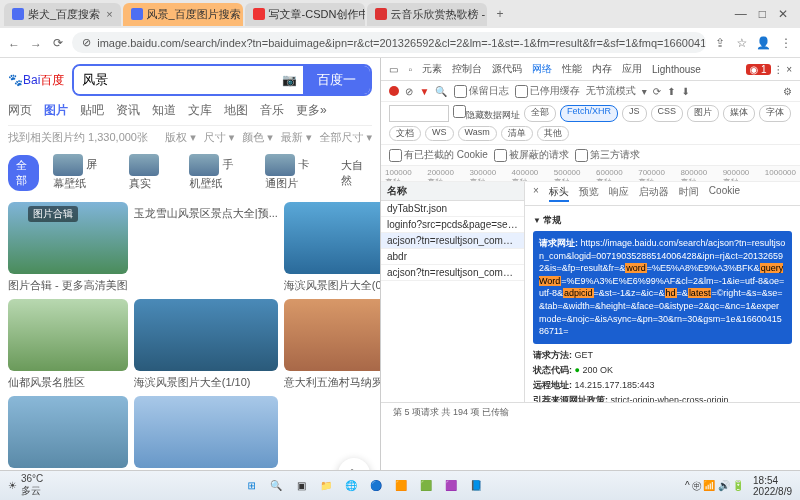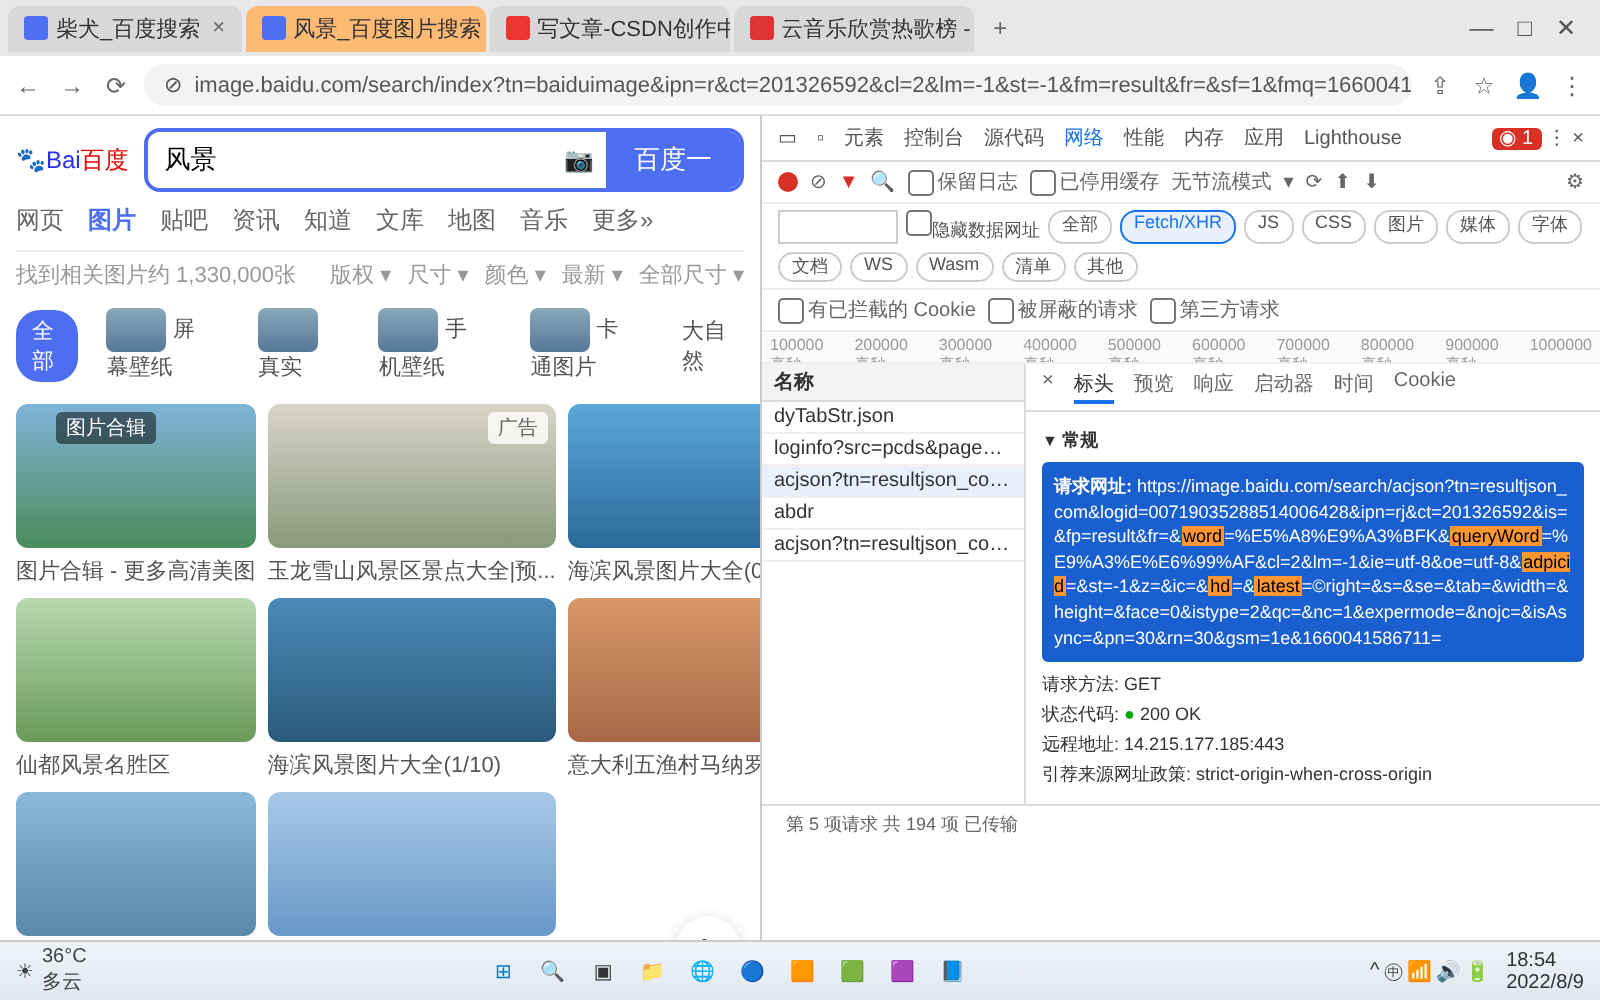--- a/index.html
+++ b/index.html
@@ -40,34 +40,34 @@
 .devtabs .on{color:#1a73e8}
 .devbar{display:flex;gap:6px;padding:3px 8px;align-items:center;border-bottom:1px solid #eee;color:#666;flex-wrap:wrap}
 .devbar .chk{display:flex;align-items:flex-end;gap:2px}
 .reccircle{width:10px;height:10px;border-radius:50%;background:#d93025}
 .filterbar{display:flex;gap:4px;padding:3px 8px;border-bottom:1px solid #eee;color:#555;flex-wrap:wrap;font-size:9px}
 .filterbar span{cursor:pointer}
 .pill{border:1px solid #ccc;border-radius:8px;padding:0 6px}
 .pill.on{background:#e8f0fe;border-color:#1a73e8;color:#1a73e8}
 .waterfall{height:16px;background:#fafafa;border-bottom:1px solid #eee;display:flex;font-size:8px;color:#999;padding:2px 4px;gap:14px;overflow:hidden}
 .netlist{display:flex;height:220px}
-.reqs{width:132px;border-right:1px solid #ddd}
+.reqs{width:144px;border-right:1px solid #ddd}
 .reqs .hdr{background:#f1f3f4;padding:2px 6px;border-bottom:1px solid #ddd;font-weight:bold}
 .reqs .row{padding:2px 6px;border-bottom:1px solid #f0f0f0;white-space:nowrap;overflow:hidden;text-overflow:ellipsis}
 .reqs .row.sel{background:#e8f0fe}
 .detail{flex:1;overflow:hidden;display:flex;flex-direction:column}
 .dtabs{display:flex;gap:10px;padding:3px 8px;border-bottom:1px solid #ddd;color:#666}
 .dtabs .on{color:#333;border-bottom:2px solid #1a73e8;padding-bottom:1px}
 .dbody{flex:1;overflow-y:auto;padding:4px 8px;font-size:9px}
 .section{color:#333;font-weight:bold;margin:4px 0}
 .section::before{content:"▼ ";font-size:8px}
 .urlbox-det{background:#1a5fd0;color:#fff;padding:6px;border-radius:3px;word-break:break-all;margin-bottom:4px;line-height:1.4}
 .hl{background:#ff9632;color:#000;padding:0 1px}
 .kv{padding:1px 0;color:#333}
-.kv b{font-weight:normal}
+.kv b{font-weight:bold}
 .status{padding:3px 12px;border-top:1px solid #ddd;color:#666;font-size:9px;display:flex;gap:10px}
 .taskbar{position:fixed;bottom:0;left:0;right:0;height:30px;background:linear-gradient(#eef3f8,#e0e8f0);display:flex;align-items:center;padding:0 8px;gap:8px;font-size:10px;border-top:1px solid #ccc}
 .weather{display:flex;align-items:center;gap:4px;color:#444}
 .tbicon{width:22px;height:22px;display:flex;align-items:center;justify-content:center;border-radius:3px}
 .tbgroup{display:flex;gap:2px;margin-left:auto;align-items:center}
 .clock{text-align:left;line-height:1.1;margin-left:6px}
 .leftrel{position:relative}
 </style>
 </head>
 <body>
@@ -156,23 +156,20 @@
         <span class="cat">大自然</span>
       </div>
     <div class="grid" id="grid">
         <div class="card">
           <div class="img" style="background:linear-gradient(#7fb4d8,#4a8c5a)">
             <span class="badge">图片合辑</span>
           </div>
           <div class="cap">图片合辑 - 更多高清美图</div>
         </div>
         <div class="card">
-          <div class="img" style="background:linear-gradient(#d8d4c8,#8a9a7a)">
-            <span class="badge ad">广告</span>
-          </div>
           <div class="cap">玉龙雪山风景区景点大全|预...</div>
         </div>
         <div class="card">
           <div class="img" style="background:linear-gradient(#5aa8d8,#2a6a9a)"></div>
           <div class="cap">海滨风景图片大全(0/10)</div>
         </div>
         <div class="card">
           <div class="img" style="background:linear-gradient(#b8d8b0,#6a9a5a)"></div>
           <div class="cap">仙都风景名胜区</div>
         </div>

